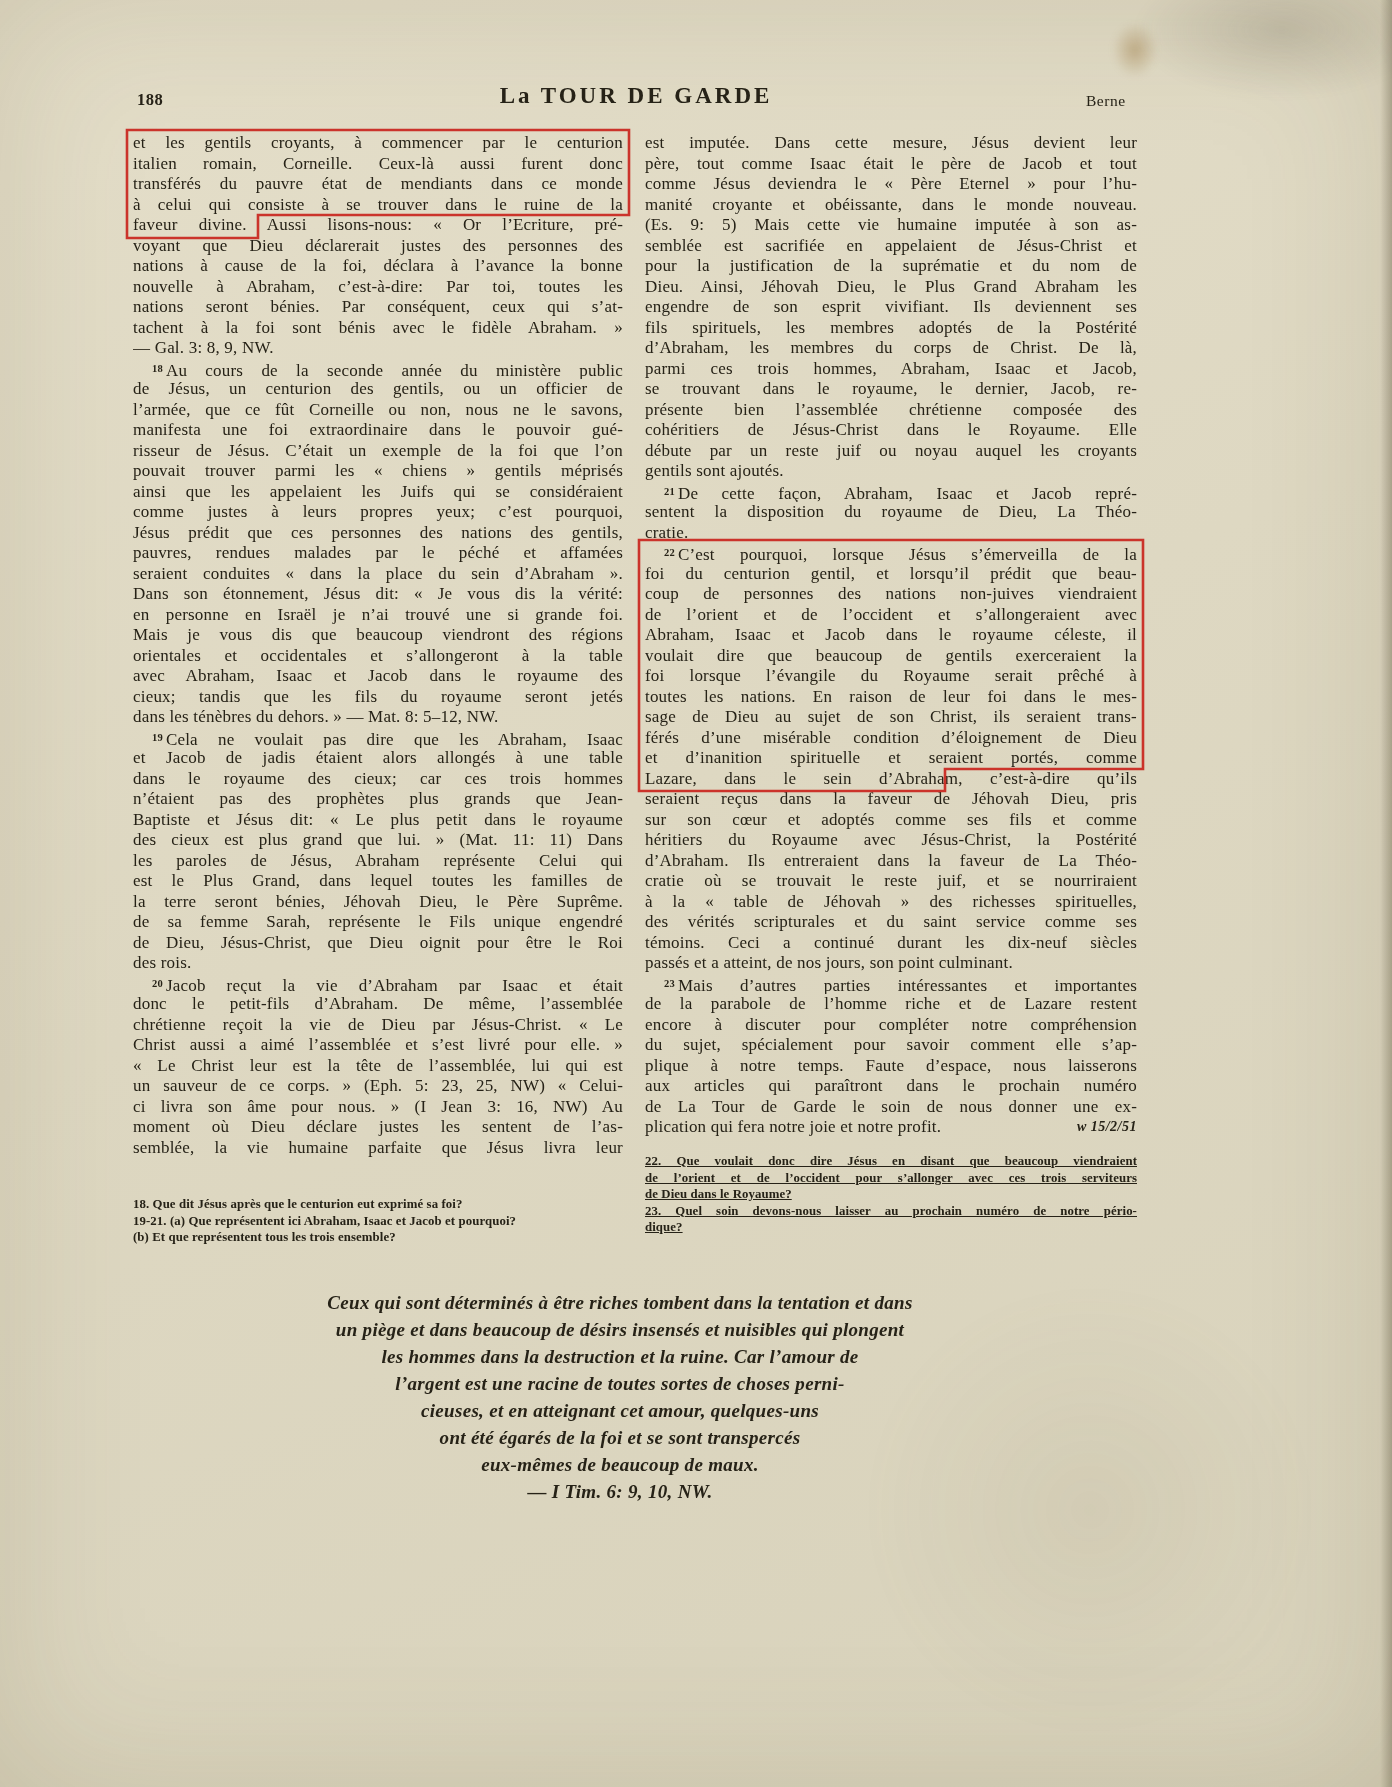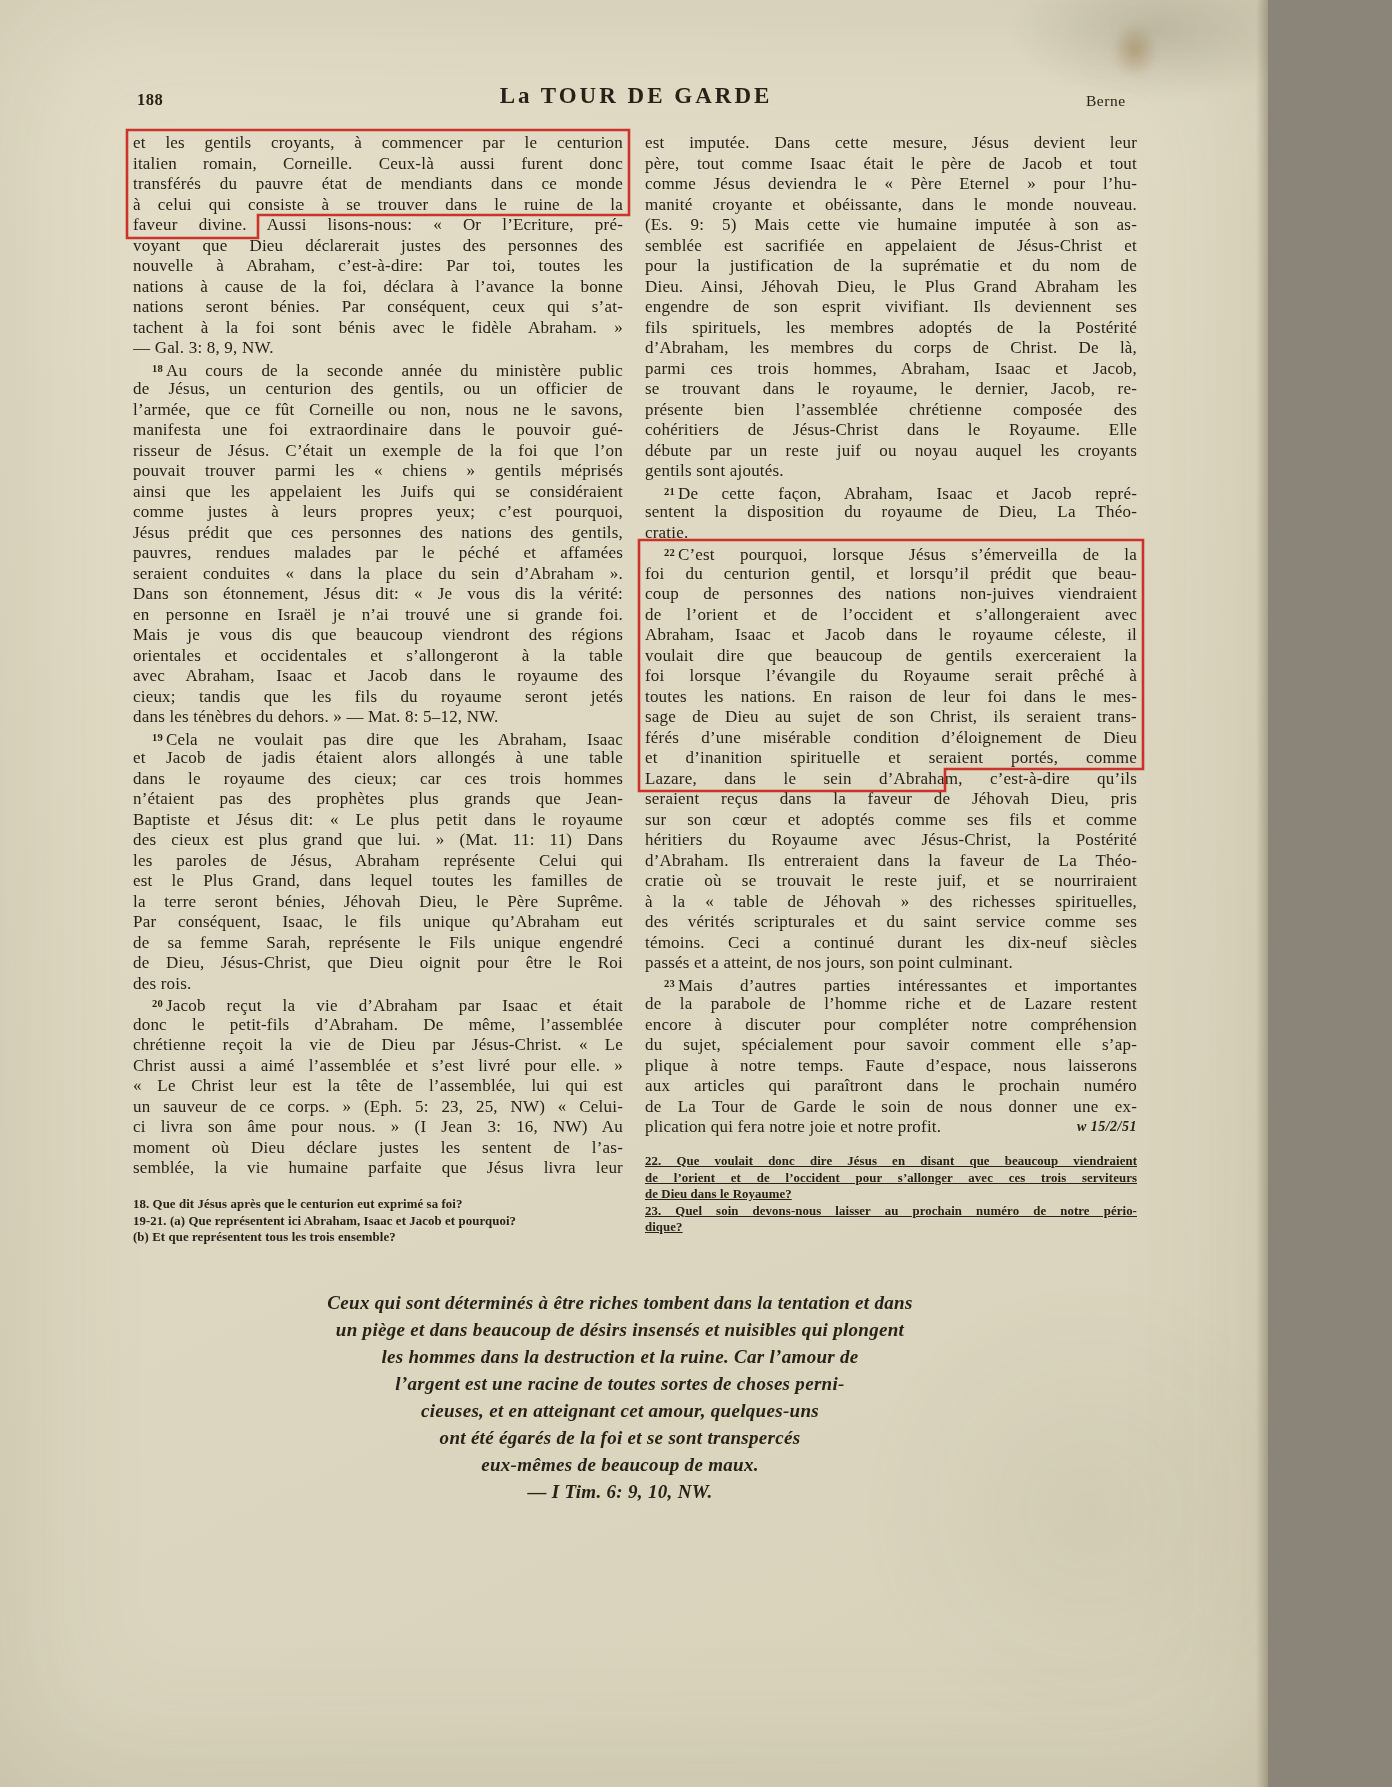--- a/index.html
+++ b/index.html
@@ -1,20 +1,20 @@
 <!DOCTYPE html>
 <html><head>
 <meta charset="utf-8">
 <title>La Tour de Garde — page 188</title>
 <style>
   * { box-sizing: border-box; }
   html, body { margin:0; padding:0; background:#8a8578; }
 
   .page {
-    position:relative; width:1268px; height:1787px; overflow:hidden;
+    position:relative; width:1392px; height:1787px; overflow:hidden;
     background: linear-gradient(155deg, #e4dec9 0%, #ded8c2 45%, #d8d2bb 100%);
     font-family:"Liberation Serif","DejaVu Serif",serif;
     color:#262217;
   }
   .vignette { position:absolute; inset:0; box-shadow: inset 0 0 150px rgba(96,80,46,.16); pointer-events:none; }
   .edge-right { position:absolute; top:0; right:0; bottom:0; width:12px;
     background:linear-gradient(to left, rgba(70,60,38,.30), rgba(70,60,38,0)); }
   .stain { position:absolute; filter:blur(3px); border-radius:50%; }
   .s1 { left:1112px; top:22px; width:46px; height:56px;
         background:radial-gradient(ellipse at center, rgba(146,108,48,.40), rgba(146,108,48,0) 70%); }
@@ -69,22 +69,22 @@
   </header>
 
   <section class="col col-left">
     <div class="para">
         <div class="ln">et les gentils croyants, à commencer par le centurion</div>
         <div class="ln">italien romain, Corneille. Ceux-là aussi furent donc</div>
         <div class="ln">transférés du pauvre état de mendiants dans ce monde</div>
         <div class="ln">à celui qui consiste à se trouver dans le ruine de la</div>
         <div class="ln">faveur divine. Aussi lisons-nous: « Or l’Ecriture, pré-</div>
         <div class="ln">voyant que Dieu déclarerait justes des personnes des</div>
+        <div class="ln">nations à cause de la foi, déclara à l’avance la bonne</div>
         <div class="ln">nouvelle à Abraham, c’est-à-dire: Par toi, toutes les</div>
-        <div class="ln">nations à cause de la foi, déclara à l’avance la bonne</div>
         <div class="ln">nations seront bénies. Par conséquent, ceux qui s’at-</div>
         <div class="ln">tachent à la foi sont bénis avec le fidèle Abraham. »</div>
         <div class="ln fin">— Gal. 3: 8, 9, NW.</div>
       </div>
     <div class="para">
         <div class="ln ind"><sup class="pnum">18</sup>Au cours de la seconde année du ministère public</div>
         <div class="ln">de Jésus, un centurion des gentils, ou un officier de</div>
         <div class="ln">l’armée, que ce fût Corneille ou non, nous ne le savons,</div>
         <div class="ln">manifesta une foi extraordinaire dans le pouvoir gué-</div>
         <div class="ln">risseur de Jésus. C’était un exemple de la foi que l’on</div>
@@ -105,21 +105,20 @@
     <div class="para">
         <div class="ln ind"><sup class="pnum">19</sup>Cela ne voulait pas dire que les Abraham, Isaac</div>
         <div class="ln">et Jacob de jadis étaient alors allongés à une table</div>
         <div class="ln">dans le royaume des cieux; car ces trois hommes</div>
         <div class="ln">n’étaient pas des prophètes plus grands que Jean-</div>
         <div class="ln">Baptiste et Jésus dit: « Le plus petit dans le royaume</div>
         <div class="ln">des cieux est plus grand que lui. » (Mat. 11: 11) Dans</div>
         <div class="ln">les paroles de Jésus, Abraham représente Celui qui</div>
         <div class="ln">est le Plus Grand, dans lequel toutes les familles de</div>
         <div class="ln">la terre seront bénies, Jéhovah Dieu, le Père Suprême.</div>
-        <div class="ln">Par conséquent, Isaac, le fils unique qu’Abraham eut</div>
         <div class="ln">de sa femme Sarah, représente le Fils unique engendré</div>
         <div class="ln">de Dieu, Jésus-Christ, que Dieu oignit pour être le Roi</div>
         <div class="ln fin">des rois.</div>
       </div>
     <div class="para">
         <div class="ln ind"><sup class="pnum">20</sup>Jacob reçut la vie d’Abraham par Isaac et était</div>
         <div class="ln">donc le petit-fils d’Abraham. De même, l’assemblée</div>
         <div class="ln">chrétienne reçoit la vie de Dieu par Jésus-Christ. « Le</div>
         <div class="ln">Christ aussi a aimé l’assemblée et s’est livré pour elle. »</div>
         <div class="ln">« Le Christ leur est la tête de l’assemblée, lui qui est</div>

